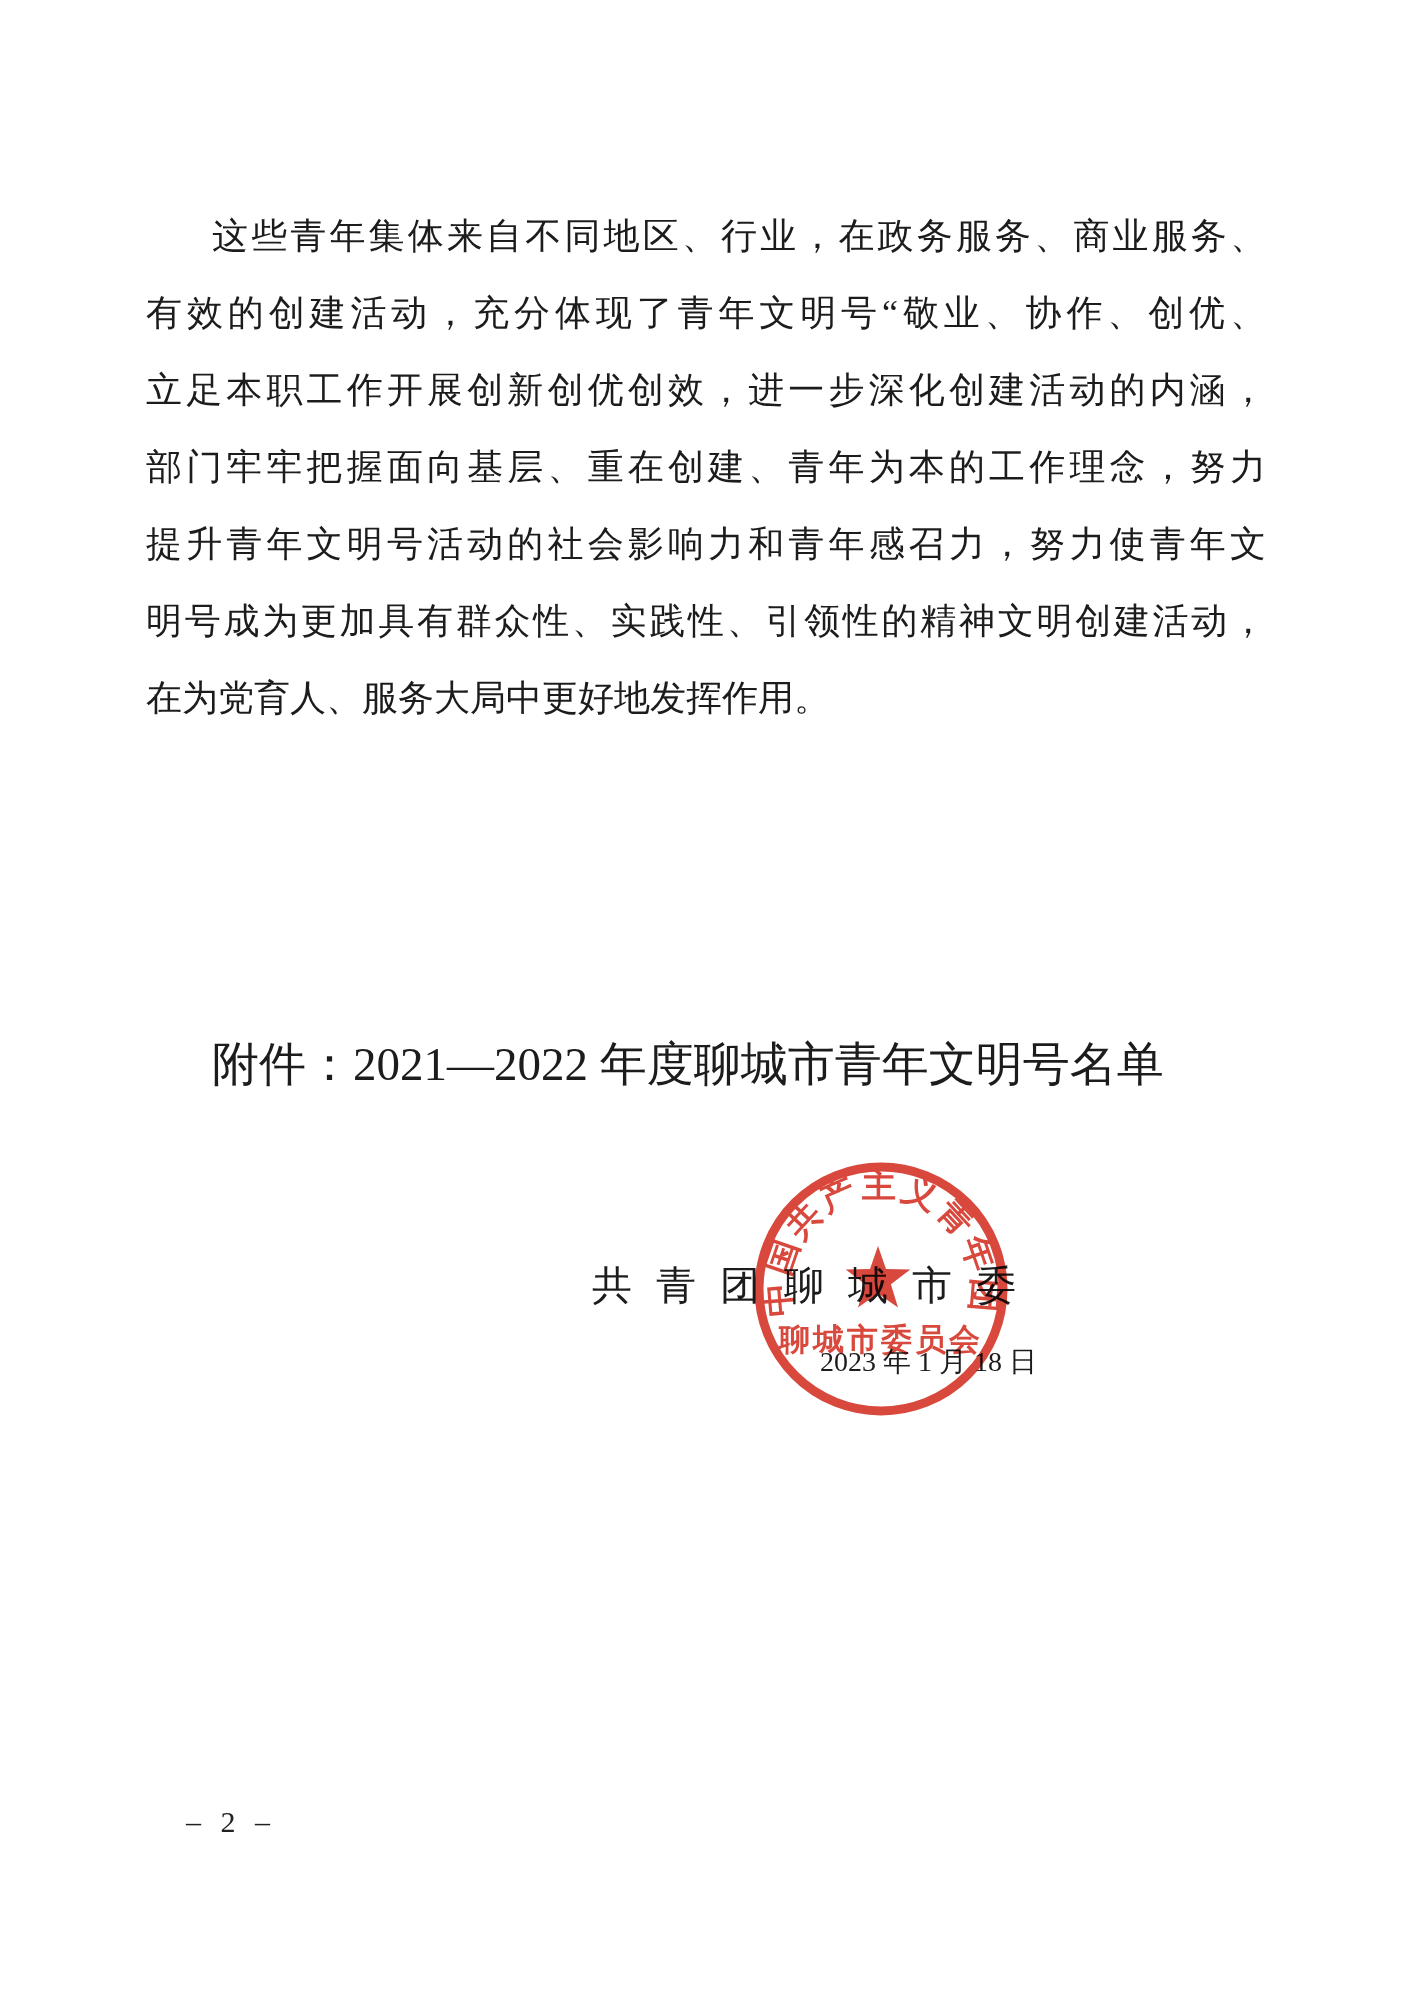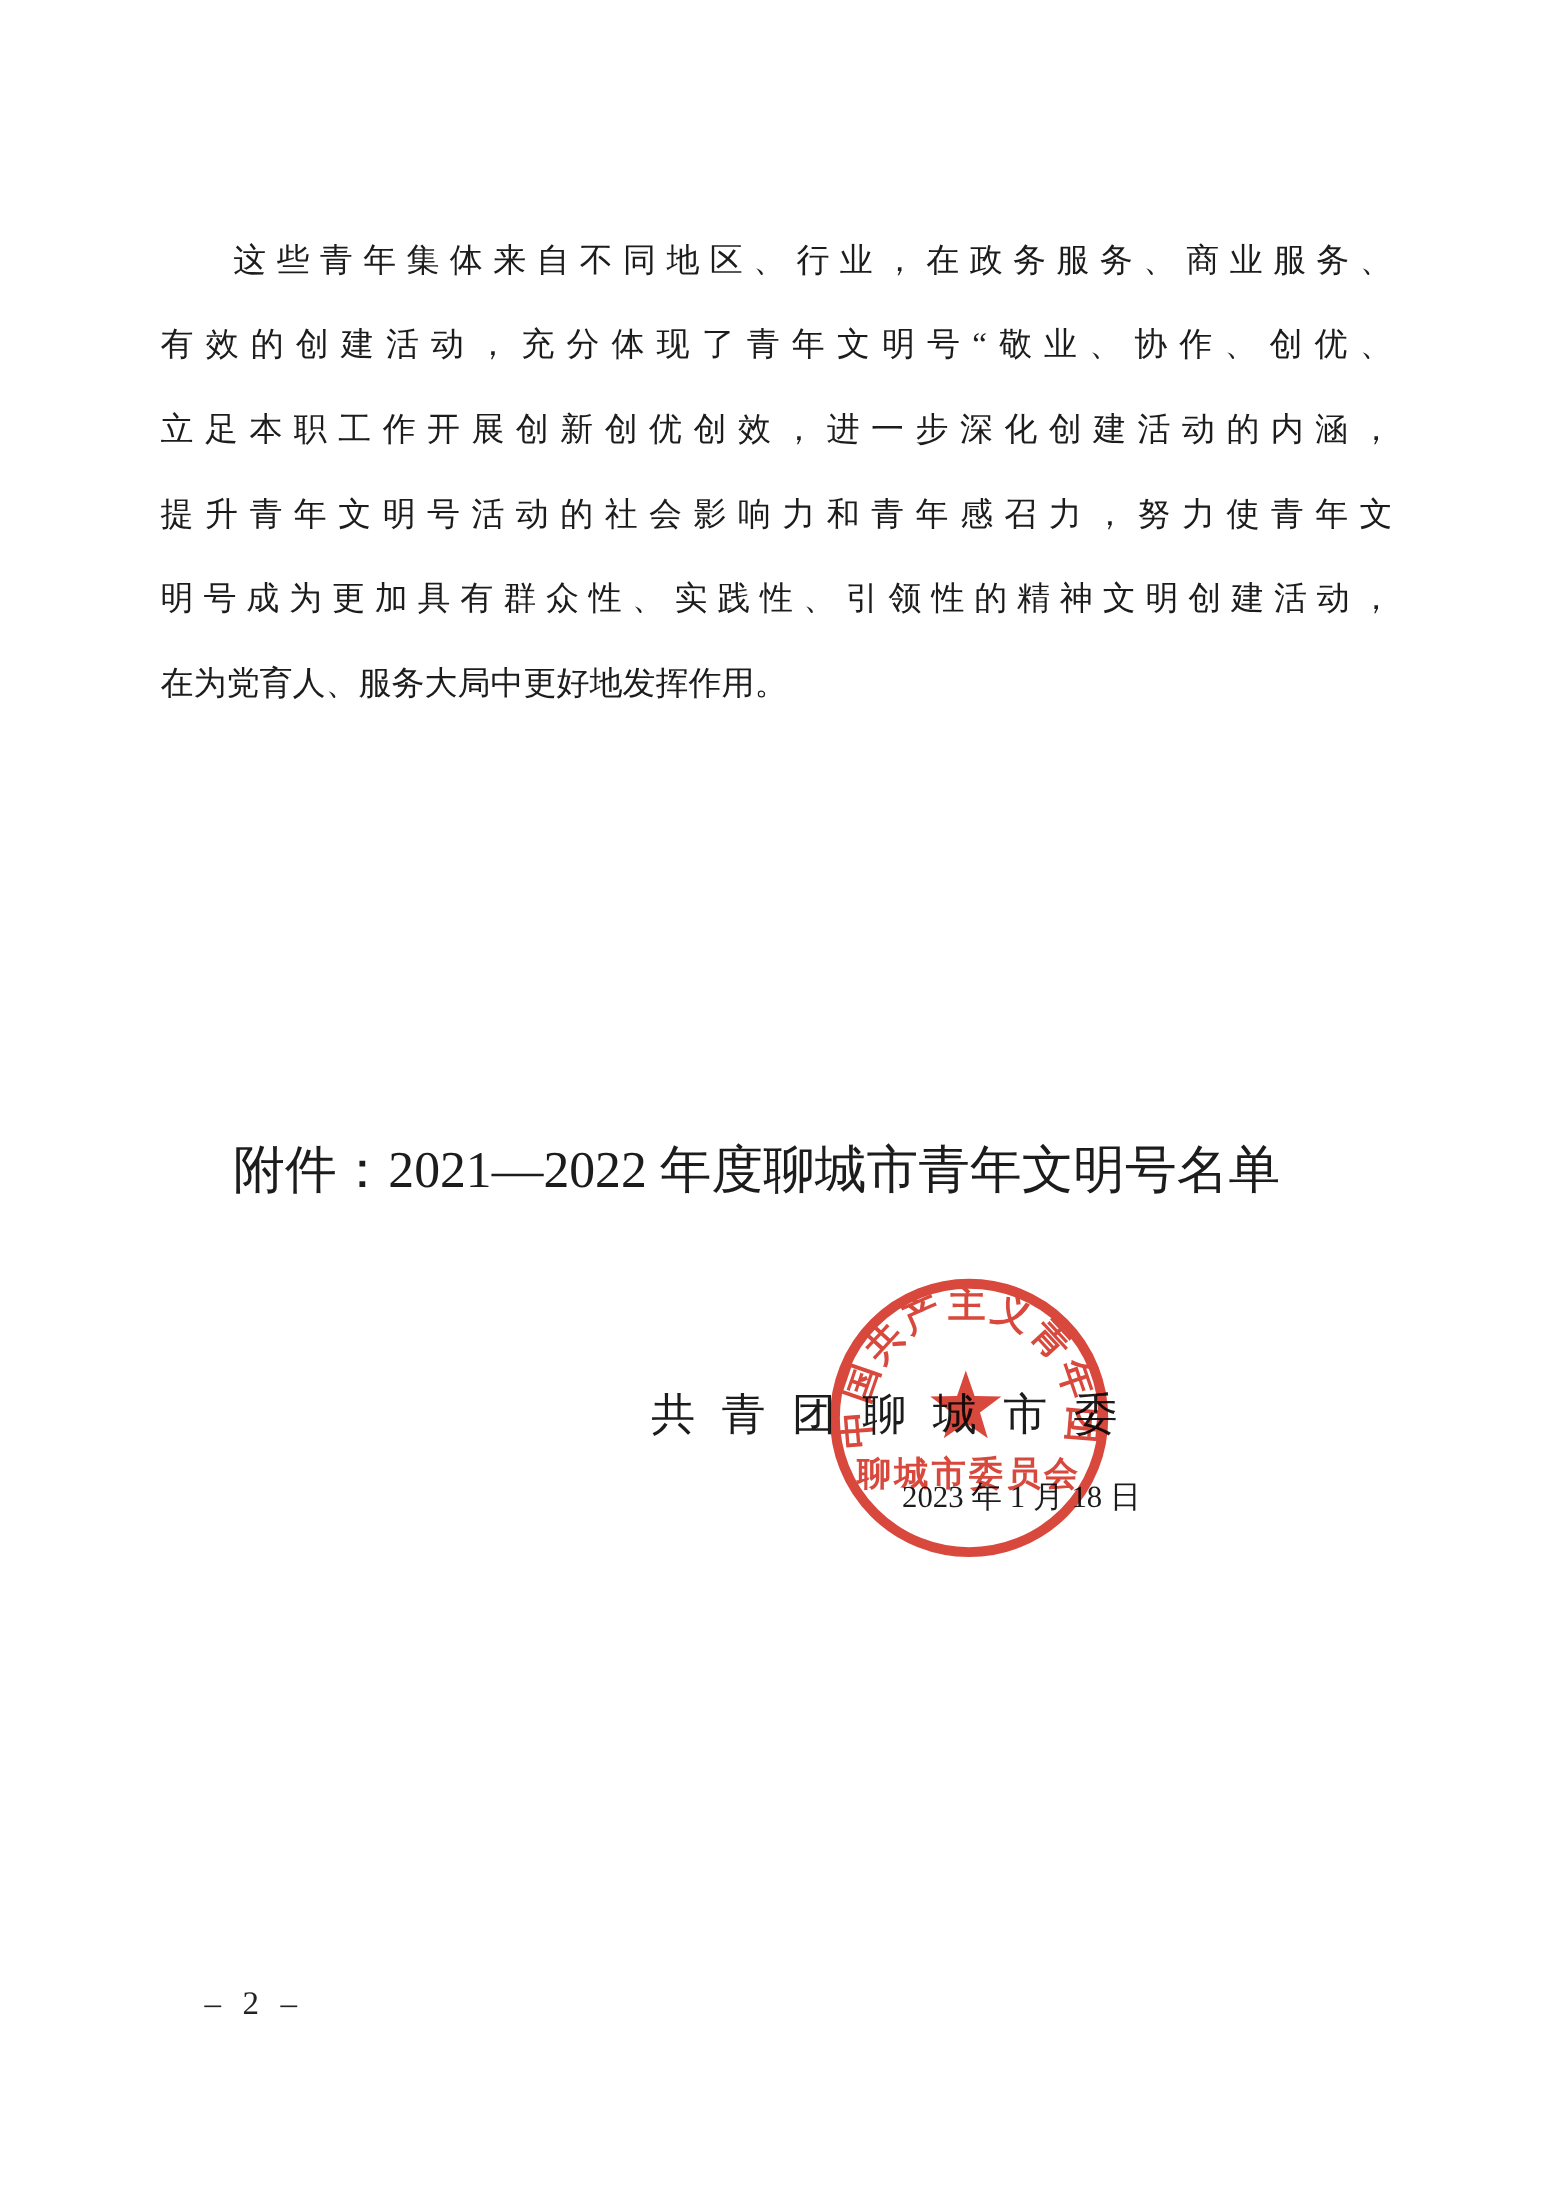--- a/index.html
+++ b/index.html
@@ -8,21 +8,21 @@
     width:1411px;height:1995px;
     background:#ffffff;
     font-family:"Liberation Serif","DejaVu Serif",serif;
     color:#1c1c1c;
     overflow:hidden;
   }
   
   .body-text{
     position:absolute;
     left:146px;top:198px;width:1120px;
-    font-size:30px;
+    font-size:36px;
     line-height:77px;
   }
   .line{
     text-align:justify;
     text-align-last:justify;
     white-space:nowrap;
   }
   .line.first{ text-indent:66px; }
   .line.last{ text-align-last:left; }
   
@@ -77,20 +77,21 @@
 </style>
 </head>
 <body>
 
 <div class="page">
 
   <div class="body-text">
     <div class="line first">这些青年集体来自不同地区、行业，在政务服务、商业服务、</div>
     <div class="line">有效的创建活动，充分体现了青年文明号“敬业、协作、创优、</div>
     <div class="line">立足本职工作开展创新创优创效，进一步深化创建活动的内涵，</div>
+    <div class="line">部门牢牢把握面向基层、重在创建、青年为本的工作理念，努力</div>
     <div class="line">提升青年文明号活动的社会影响力和青年感召力，努力使青年文</div>
     <div class="line">明号成为更加具有群众性、实践性、引领性的精神文明创建活动，</div>
     <div class="line last">在为党育人、服务大局中更好地发挥作用。</div>
   </div>
 
   <div class="attachment">附件：2021—2022 年度聊城市青年文明号名单</div>
 
   <div class="sig-org">共青团聊城市委</div>
 
   <div class="sig-date">2023 年 1 月 18 日</div>

